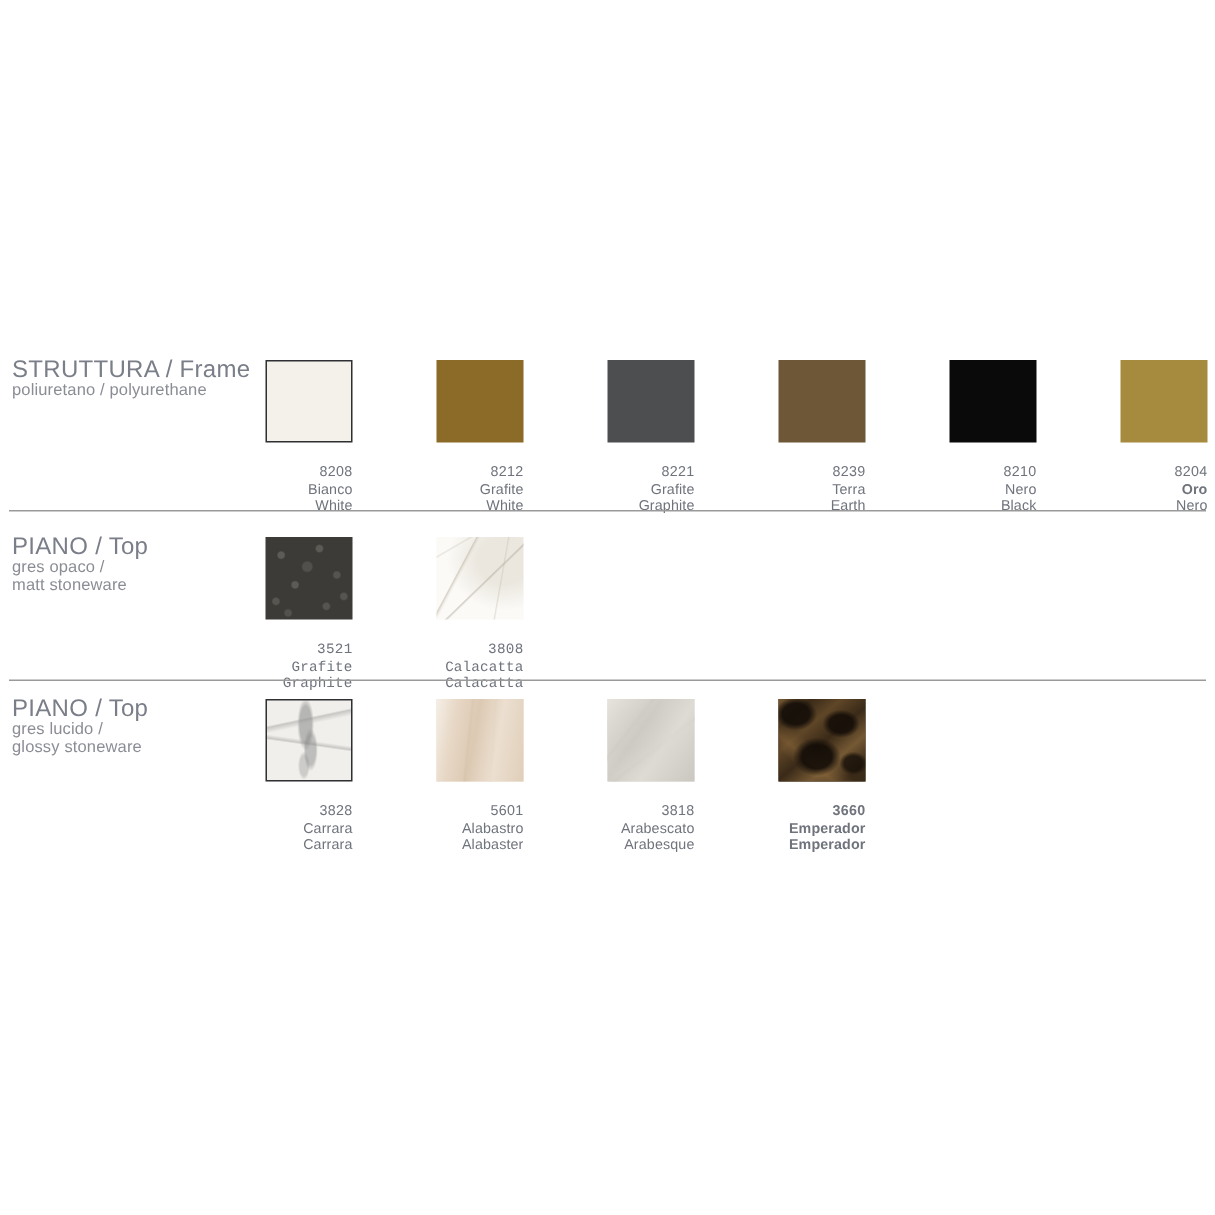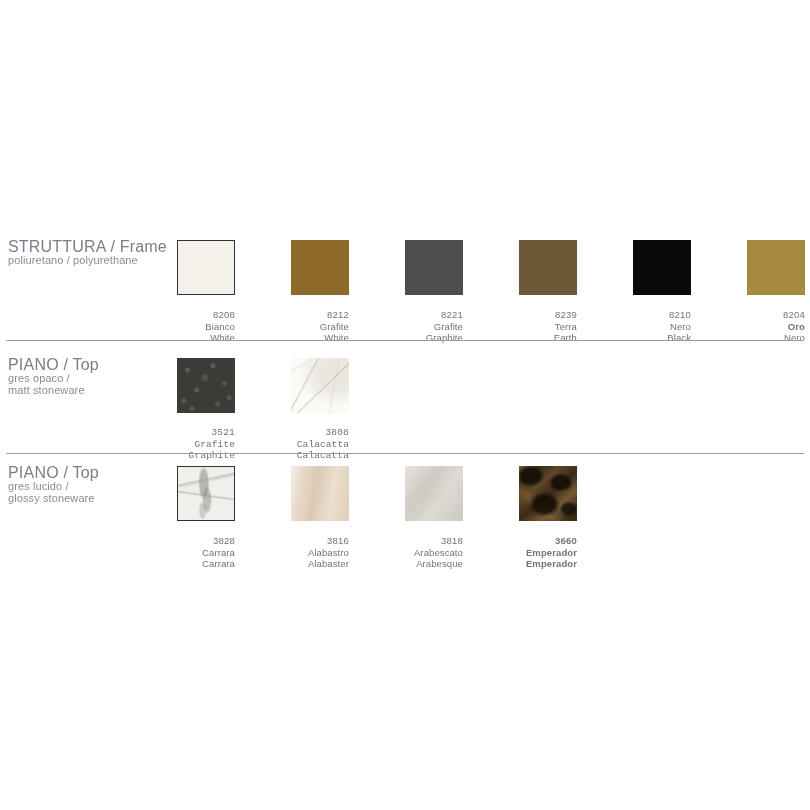--- a/index.html
+++ b/index.html
@@ -201,21 +201,21 @@
           <div class="swatch-chip bordered" style="background-color: rgb(240, 239, 235);;background-color:#f0efeb;background-image:linear-gradient(168deg, transparent 26%, rgba(150,150,150,.45) 28%, rgba(175,175,175,.3) 31%, transparent 34%),linear-gradient(8deg, transparent 44%, rgba(140,140,140,.4) 46%, transparent 50%),radial-gradient(ellipse 7px 22px at 46% 30%, rgba(135,135,135,.55) 0 55%, transparent 80%),radial-gradient(ellipse 6px 18px at 52% 62%, rgba(140,140,140,.5) 0 55%, transparent 80%),radial-gradient(ellipse 5px 12px at 44% 82%, rgba(150,150,150,.4) 0 55%, transparent 80%);"></div>
           <div class="swatch-labels">
             <div class="swatch-code" style="color: rgb(111, 115, 124);">3828</div>
             <div class="swatch-name-it" style="color: rgb(111, 115, 124);">Carrara</div>
             <div class="swatch-name-en" style="color: rgb(111, 115, 124);">Carrara</div>
           </div>
         </div>
         <div class="swatch-cell" style="left: 114px;">
           <div class="swatch-chip" style="background-color: rgb(227, 211, 192);;background-color:#e3d3c0;background-image:linear-gradient(100deg, rgba(246,240,232,.95) 0%, rgba(232,216,198,.7) 22%, rgba(216,196,172,.65) 44%, rgba(238,226,212,.8) 68%, rgba(222,204,182,.7) 100%),linear-gradient(96deg, transparent 36%, rgba(198,176,150,.45) 38%, transparent 41%),linear-gradient(94deg, transparent 62%, rgba(205,186,162,.4) 64%, transparent 67%);"></div>
           <div class="swatch-labels">
-            <div class="swatch-code" style="color: rgb(111, 115, 124);">3816</div>
+            <div class="swatch-code" style="color: rgb(111, 115, 124);">5601</div>
             <div class="swatch-name-it" style="color: rgb(111, 115, 124);">Alabastro</div>
             <div class="swatch-name-en" style="color: rgb(111, 115, 124);">Alabaster</div>
           </div>
         </div>
         <div class="swatch-cell" style="left: 228px;">
           <div class="swatch-chip" style="background-color: rgb(215, 213, 205);;background-color:#d7d5cd;background-image:linear-gradient(125deg, rgba(231,229,222,.9) 0%, rgba(205,203,195,.8) 38%, rgba(222,220,213,.85) 62%, rgba(198,196,188,.8) 100%),linear-gradient(128deg, transparent 28%, rgba(168,166,158,.5) 30%, transparent 33%),linear-gradient(142deg, transparent 56%, rgba(176,174,166,.45) 58%, transparent 61%),radial-gradient(ellipse at 30% 40%, rgba(186,184,176,.5) 0 26%, transparent 58%);"></div>
           <div class="swatch-labels">
             <div class="swatch-code" style="color: rgb(111, 115, 124);">3818</div>
             <div class="swatch-name-it" style="color: rgb(111, 115, 124);">Arabescato</div>
             <div class="swatch-name-en" style="color: rgb(111, 115, 124);">Arabesque</div>

